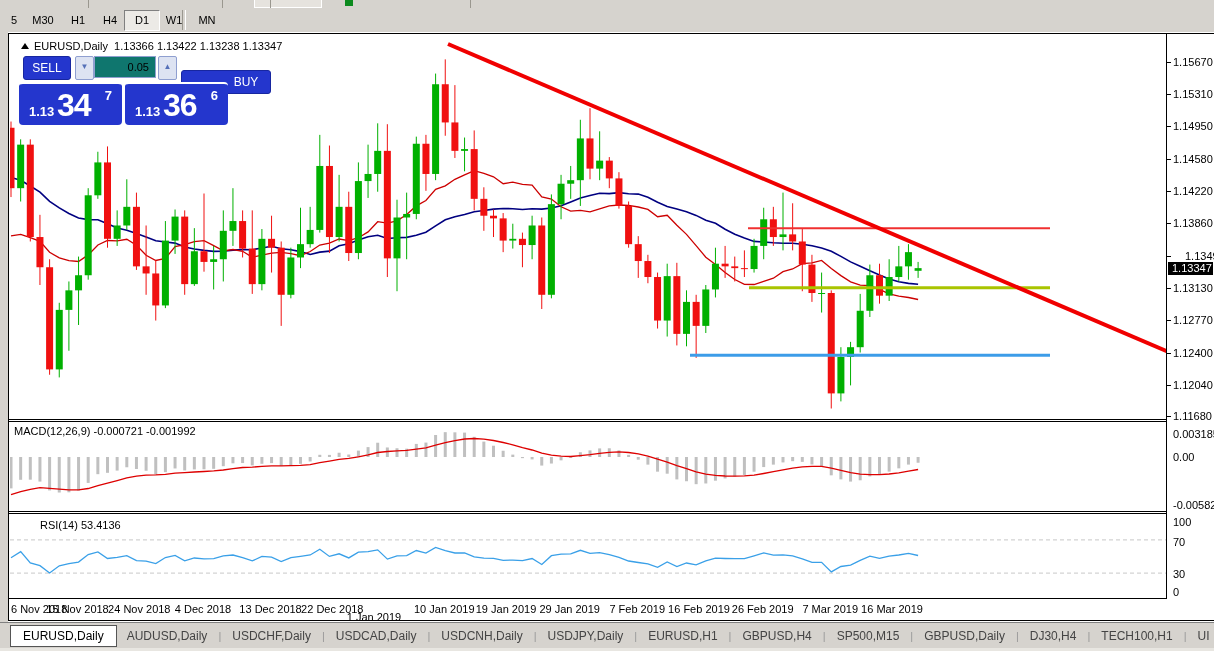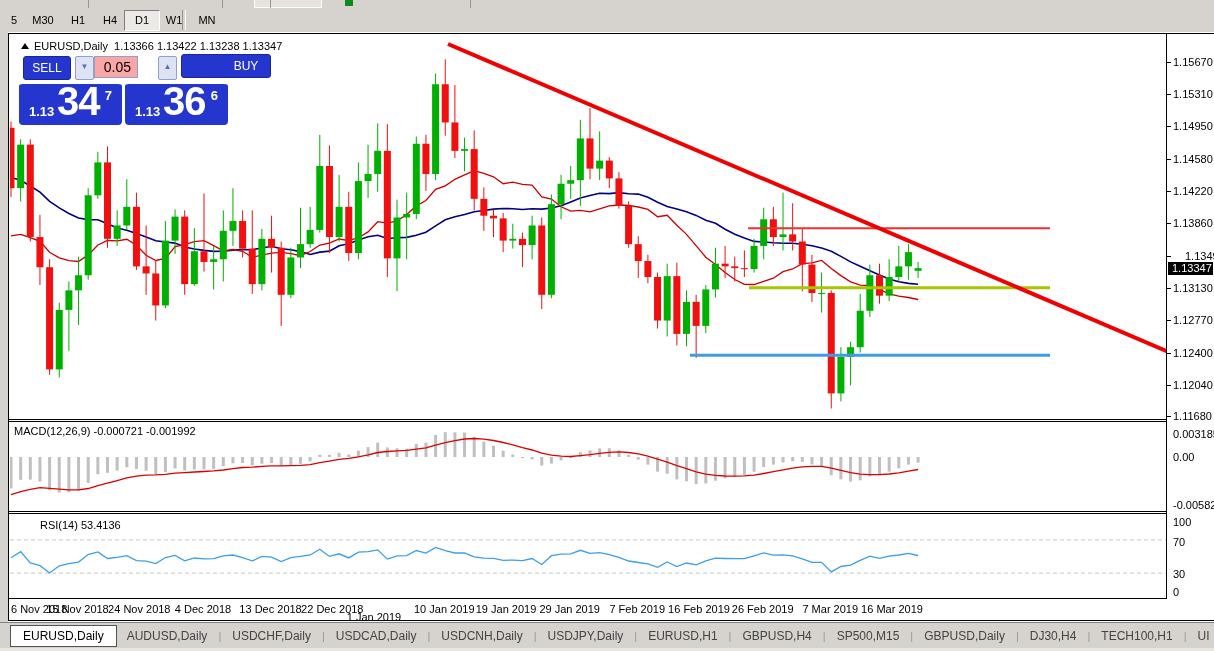--- a/index.html
+++ b/index.html
@@ -37,24 +37,24 @@
   .date-axis{position:absolute;left:0;top:565px;width:1156px;height:21px;background:#fff;}
   .date-label{position:absolute;top:4px;font-size:11px;white-space:nowrap;transform:translateX(-50%);}
 
   
   .chart-title{position:absolute;left:12px;top:6px;z-index:6;font-size:11px;}
   .tri-up{display:inline-block;width:0;height:0;border-left:4px solid transparent;border-right:4px solid transparent;border-bottom:6px solid #000;margin-right:5px;vertical-align:1px;}
   .trade-panel{position:absolute;left:4px;top:20px;width:230px;height:92px;z-index:6;}
   .tp-btn{position:absolute;height:22px;background:#2436cd;color:#fff;border:1px solid #1726a0;border-radius:3px;
           font-size:12px;text-align:center;line-height:22px;cursor:default;}
   .spin-btn{position:absolute;top:2px;width:17px;height:22px;background:#dde3f2;border:1px solid #8f9fd0;border-radius:2px;text-align:center;line-height:20px;color:#5570b8;font-size:8px;}
-  .vol-field{position:absolute;left:81px;top:2px;width:44px;height:22px;border:1px solid #8f9fd0;background:#fca5a5;font-size:14px;text-align:right;padding:0 6px 0 0;box-sizing:border-box;font-family:"Liberation Sans",sans-serif;}
+  .vol-field{position:absolute;left:81px;top:2px;width:62px;height:22px;border:1px solid #8f9fd0;background:#0f766e;font-size:11px;text-align:right;padding:0 6px 0 0;box-sizing:border-box;font-family:"Liberation Sans",sans-serif;}
   .big-box{position:absolute;top:28px;width:103px;height:41px;background:#2436cd;border-radius:4px;border-top:2px solid #ffffff;color:#fff;}
   .big-box .prefix{position:absolute;left:10px;bottom:6px;font-size:13px;font-weight:bold;}
-  .big-box .main{position:absolute;left:38px;bottom:1px;font-size:40px;font-weight:bold;letter-spacing:-1px;}
+  .big-box .main{position:absolute;left:38px;bottom:1px;font-size:32px;font-weight:bold;letter-spacing:-1px;}
   .big-box .sup{position:absolute;right:10px;top:4px;font-size:13px;font-weight:bold;}
 
   
   .tab-bar{position:absolute;left:0;top:622px;width:1214px;height:26px;background:#d6d3ce;border-top:1px solid #808080;box-sizing:border-box;display:flex;align-items:center;}
   .tab{padding:3px 10px;color:#444;white-space:nowrap;font-size:12px;cursor:default;}
   .tab.active{background:#fff;border:1px solid #555;color:#000;margin-left:10px;padding:3px 12px;}
   .tab-sep{color:#999;margin:0 1px;}
   .bottom-strip{position:absolute;left:0;top:648px;width:1214px;height:3px;background:#e8e6e1;}
   svg{display:block;}
 </style>
@@ -290,21 +290,21 @@
 
     <div class="chart-title">
       <span class="tri-up"></span><span>EURUSD,Daily</span>&nbsp;&nbsp;<span>1.13366 1.13422 1.13238 1.13347</span>
     </div>
 
     <div class="trade-panel">
       <div class="tp-btn" style="left:10px;top:2px;width:46px;">SELL</div>
       <div class="spin-btn" style="left:62px;">▼</div>
       <input class="vol-field" value="0.05" style="">
       <div class="spin-btn" style="left:145px;">▲</div>
-      <div class="tp-btn" style="left:168px;top:0;width:48px;padding-left:40px;">BUY</div>
+      <div class="tp-btn" style="left:168px;top:16px;width:48px;padding-left:40px;">BUY</div>
       <div class="big-box" style="left:6px;">
         <span class="prefix">1.13</span>
         <span class="main">34</span>
         <span class="sup">7</span>
       </div>
       <div class="big-box" style="left:112px;">
         <span class="prefix">1.13</span>
         <span class="main">36</span>
         <span class="sup">6</span>
       </div>

